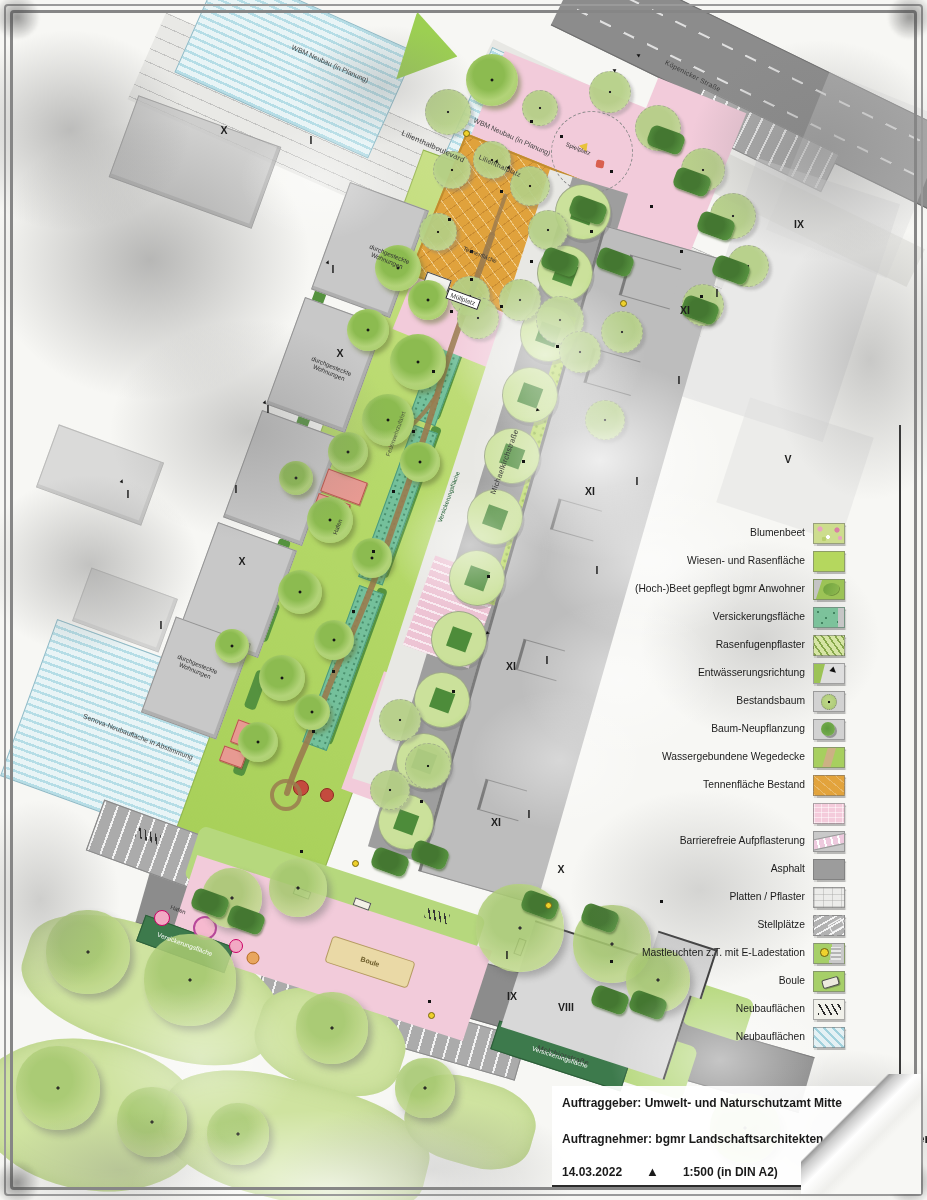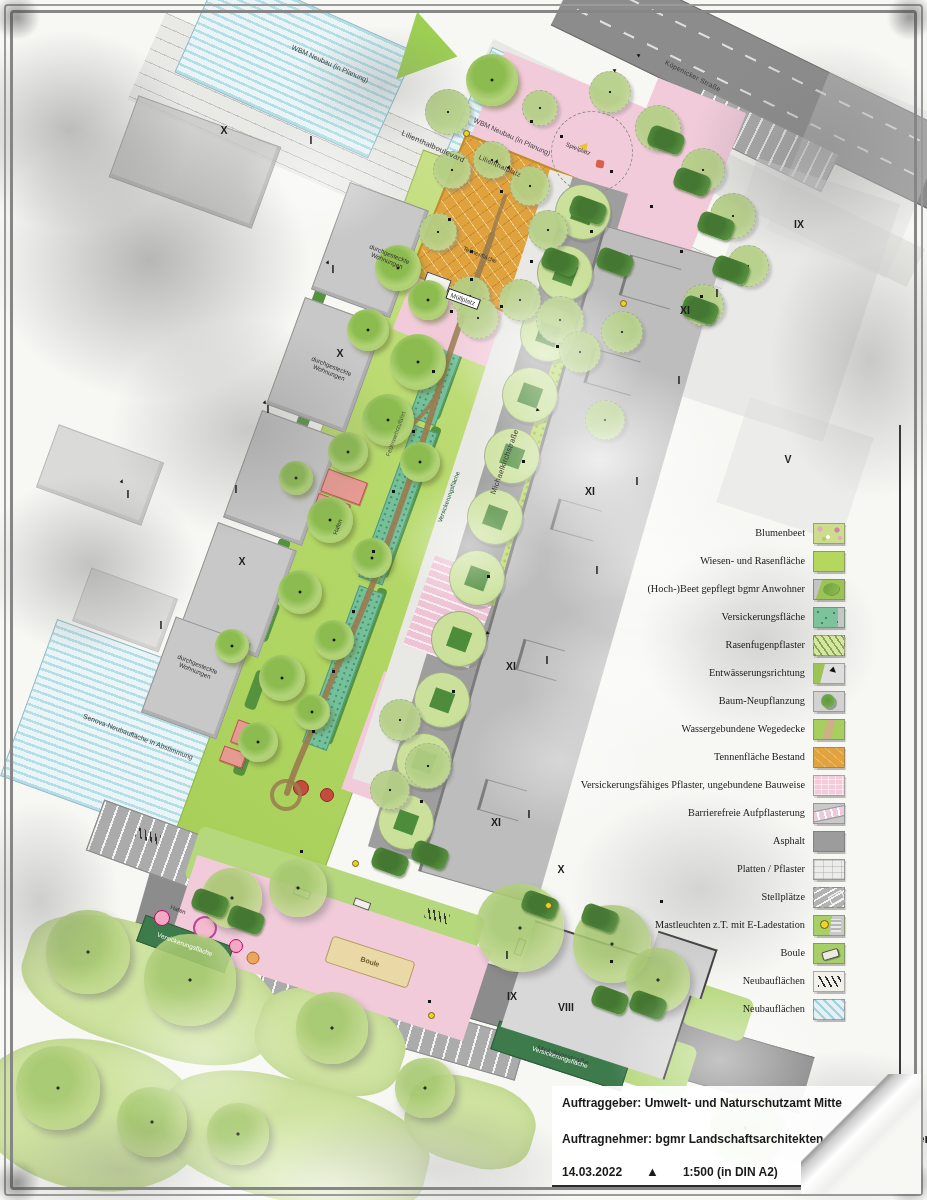--- a/index.html
+++ b/index.html
@@ -61,21 +61,21 @@
   .lbl.tiny{font-size:6px;}
   .lbl.green{color:#1c5c30;}
   .lbl.faint{opacity:.75;}
   .lbl.boxed{background:#fff;border:1px solid #222;padding:1px 3px;}
   .lbl.greenbox{color:#fff;font-size:6.5px;}
   .lbl.tanbox{color:#6a5a28;font-size:7px;font-weight:bold;}
   .lbl.two{white-space:normal;width:62px;text-align:center;font-size:6.3px;}
   .lbl.tri{font-size:6px;color:#111;}
   .numeral{position:absolute;font-size:10.5px;font-weight:700;color:#1e1e1e;}
   
-  .legend{position:absolute;right:82px;top:519px;width:330px;font-family:Liberation Serif, serif;}
+  .legend{position:absolute;right:82px;top:519px;width:330px;}
   .leg-row{display:flex;justify-content:flex-end;align-items:center;height:28px;gap:8px;}
   .leg-label{font-size:10.3px;color:#1b1b1b;text-align:right;max-width:240px;line-height:1.08;}
   .sw{width:30px;height:19px;flex:none;position:relative;border:1px solid rgba(110,110,110,.55);box-shadow:1px 1.5px 1px rgba(0,0,0,.25);overflow:hidden;background:#ddd;}
   .sw-blumenbeet{background:#cddd8e;background-image:radial-gradient(circle at 6px 5px,#e7a6bf 0 2.2px,transparent 3px),radial-gradient(circle at 14px 13px,#fff 0 1.6px,transparent 2.2px),radial-gradient(circle at 23px 6px,#d981a5 0 2.2px,transparent 3px),radial-gradient(circle at 26px 14px,#e7a6bf 0 1.8px,transparent 2.4px),radial-gradient(circle at 10px 15px,#b9cf6d 0 2px,transparent 2.6px);}
   .sw-wiese{background:#b5d75e;}
   .sw-strauch{background:#a3c464;}
   .sw-strauch::after{content:"";position:absolute;left:8px;top:2px;width:17px;height:14px;border-radius:50%;background:radial-gradient(circle at 55% 50%,#2f5e1d 0 40%,#4c8030 70%,#6ba244);}
   .sw-hochbeet{background:#9cc356;}
   .sw-hochbeet::before{content:"";position:absolute;left:0;top:0;width:8px;height:100%;background:#c4c4c4;transform:skewX(-18deg) translateX(-3px);}
   .sw-hochbeet::after{content:"";position:absolute;left:9px;top:3px;width:16px;height:12px;border-radius:50%;background:linear-gradient(120deg,#6fa13e,#8db94f);transform:rotate(-12deg);box-shadow:1px 1px 0 rgba(60,90,30,.4);}
@@ -449,33 +449,36 @@
       </div>
       <div class="leg-row" style="">
         <span class="leg-label">Rasenfugenpflaster</span>
         <span class="sw sw-rasenfugen"></span>
       </div>
       <div class="leg-row" style="">
         <span class="leg-label">Entwässerungsrichtung</span>
         <span class="sw sw-entwaesserung"></span>
       </div>
       <div class="leg-row" style="">
+        <span class="leg-label">Bestandsbaum</span>
+        <span class="sw sw-bestandsbaum"></span>
+      </div>
+      <div class="leg-row" style="">
         <span class="leg-label">Baum-Neupflanzung</span>
         <span class="sw sw-baum-neu"></span>
       </div>
       <div class="leg-row" style="">
         <span class="leg-label">Wassergebundene Wegedecke</span>
         <span class="sw sw-wegedecke"></span>
       </div>
       <div class="leg-row" style="">
         <span class="leg-label">Tennenfläche Bestand</span>
         <span class="sw sw-tennen"></span>
       </div>
       <div class="leg-row" style="">
-        <span class="leg-label">Versickerungsfähiges Pflaster, ungebundene Bauweise</span>
         <span class="sw sw-pflaster-pink"></span>
       </div>
       <div class="leg-row" style="">
         <span class="leg-label">Barrierefreie Aufpflasterung</span>
         <span class="sw sw-barrierefrei"></span>
       </div>
       <div class="leg-row" style="">
         <span class="leg-label">Asphalt</span>
         <span class="sw sw-asphalt"></span>
       </div>

